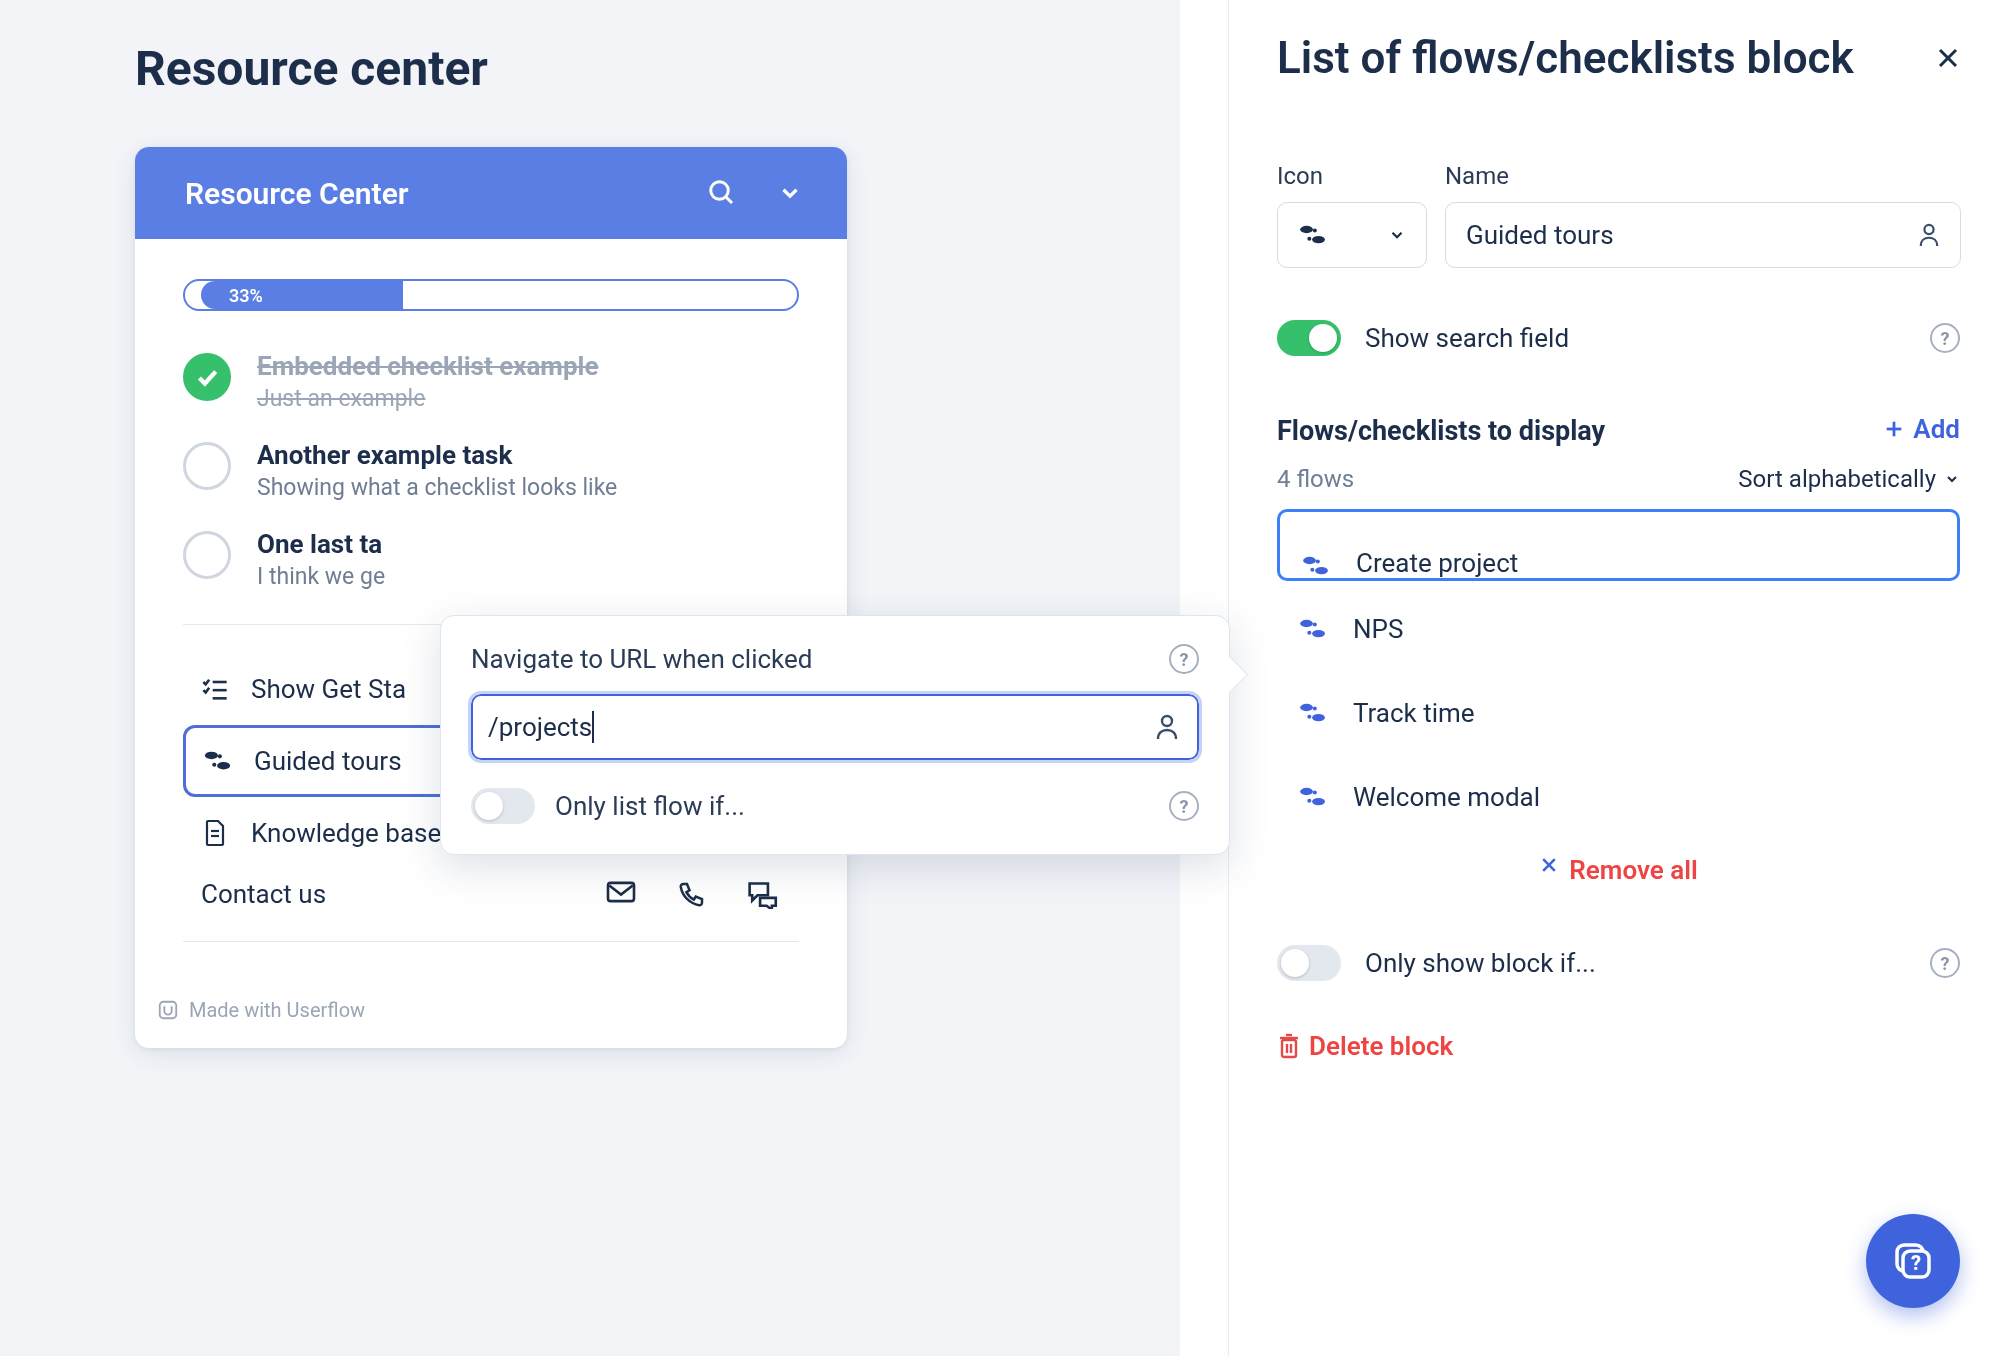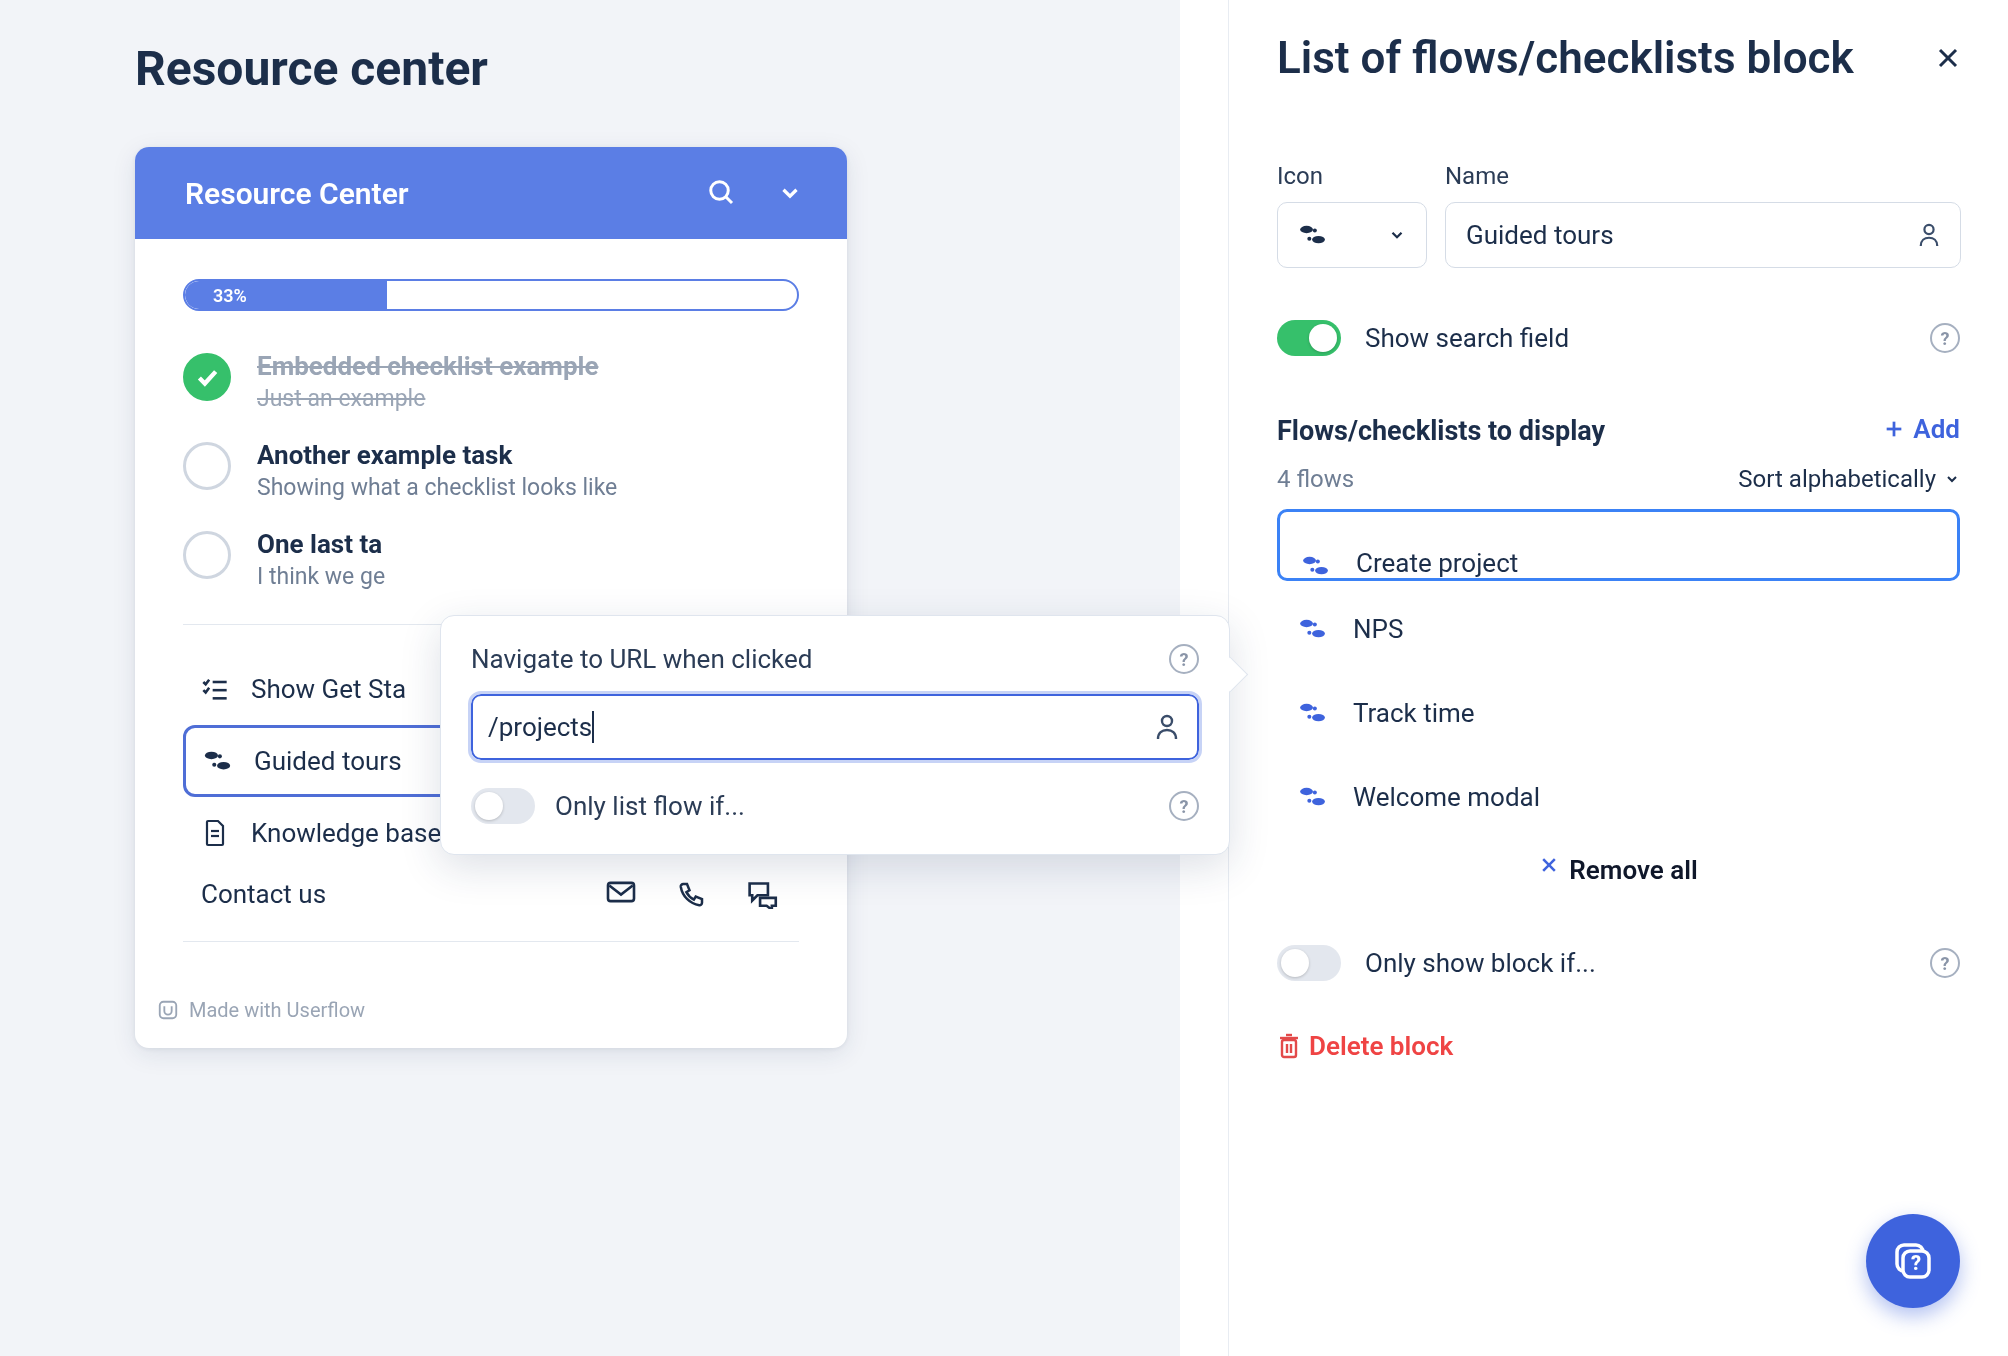--- a/index.html
+++ b/index.html
@@ -53,21 +53,21 @@
   .progress-wrap {
     width: 100%;
     height: 32px;
     border: 2px solid #5b7ee5;
     border-radius: 20px;
     position: relative;
     overflow: hidden;
     margin-bottom: 40px;
   }
   .progress-fill {
-    position: absolute; left: 0; top: 0; bottom: 0;
+    position: absolute; left: 16px; top: 0; bottom: 0;
     background: #5b7ee5;
     border-radius: 20px 0 0 20px;
     display: flex; align-items: center;
     color: #fff;
     font-size: 18px;
     font-weight: 600;
     padding-left: 28px;
   }
   .task-row {
     display: flex;
@@ -196,21 +196,21 @@
   .sort-drop { margin-left:auto; color:#1c2e4a; font-size:24px; display:flex; align-items:center; gap:8px;}
   .flow-list { display:flex; flex-direction:column; gap:12px; margin-bottom:22px;}
   .flow-item {
     height:72px; border-radius:10px;
     display:flex; align-items:center; gap:24px;
     padding:0 20px;
     font-size:26px; color:#1c2e4a;
   }
   .flow-item.selected { border:3px solid #3b82f6;align-items:flex-end; }
   .flow-icon { width:32px;height:24px;display:flex;align-items:center; }
-  .remove-all { text-align:right; color:#0f172a; font-weight:600; font-size:26px; margin-bottom:60px; display:flex; justify-content:center; gap:10px; }
+  .remove-all { text-align:right; color:#ef4444; font-weight:600; font-size:26px; margin-bottom:60px; display:flex; justify-content:center; gap:10px; }
   .delete-row { color:#ef4444; font-weight:600; font-size:26px; display:flex; align-items:center; gap:8px; margin-top:50px;}
   .help-circle {
     width:30px;height:30px;border:2px solid #a6b0c0;border-radius:50%;
     display:inline-flex;align-items:center;justify-content:center;
     font-size:18px;color:#8a95a8;font-weight:700;
   }
   .fab {
     position:absolute; right:48px; bottom:48px;
     width:94px;height:94px;border-radius:50%;
     background:#3e63dd;color:#fff;

